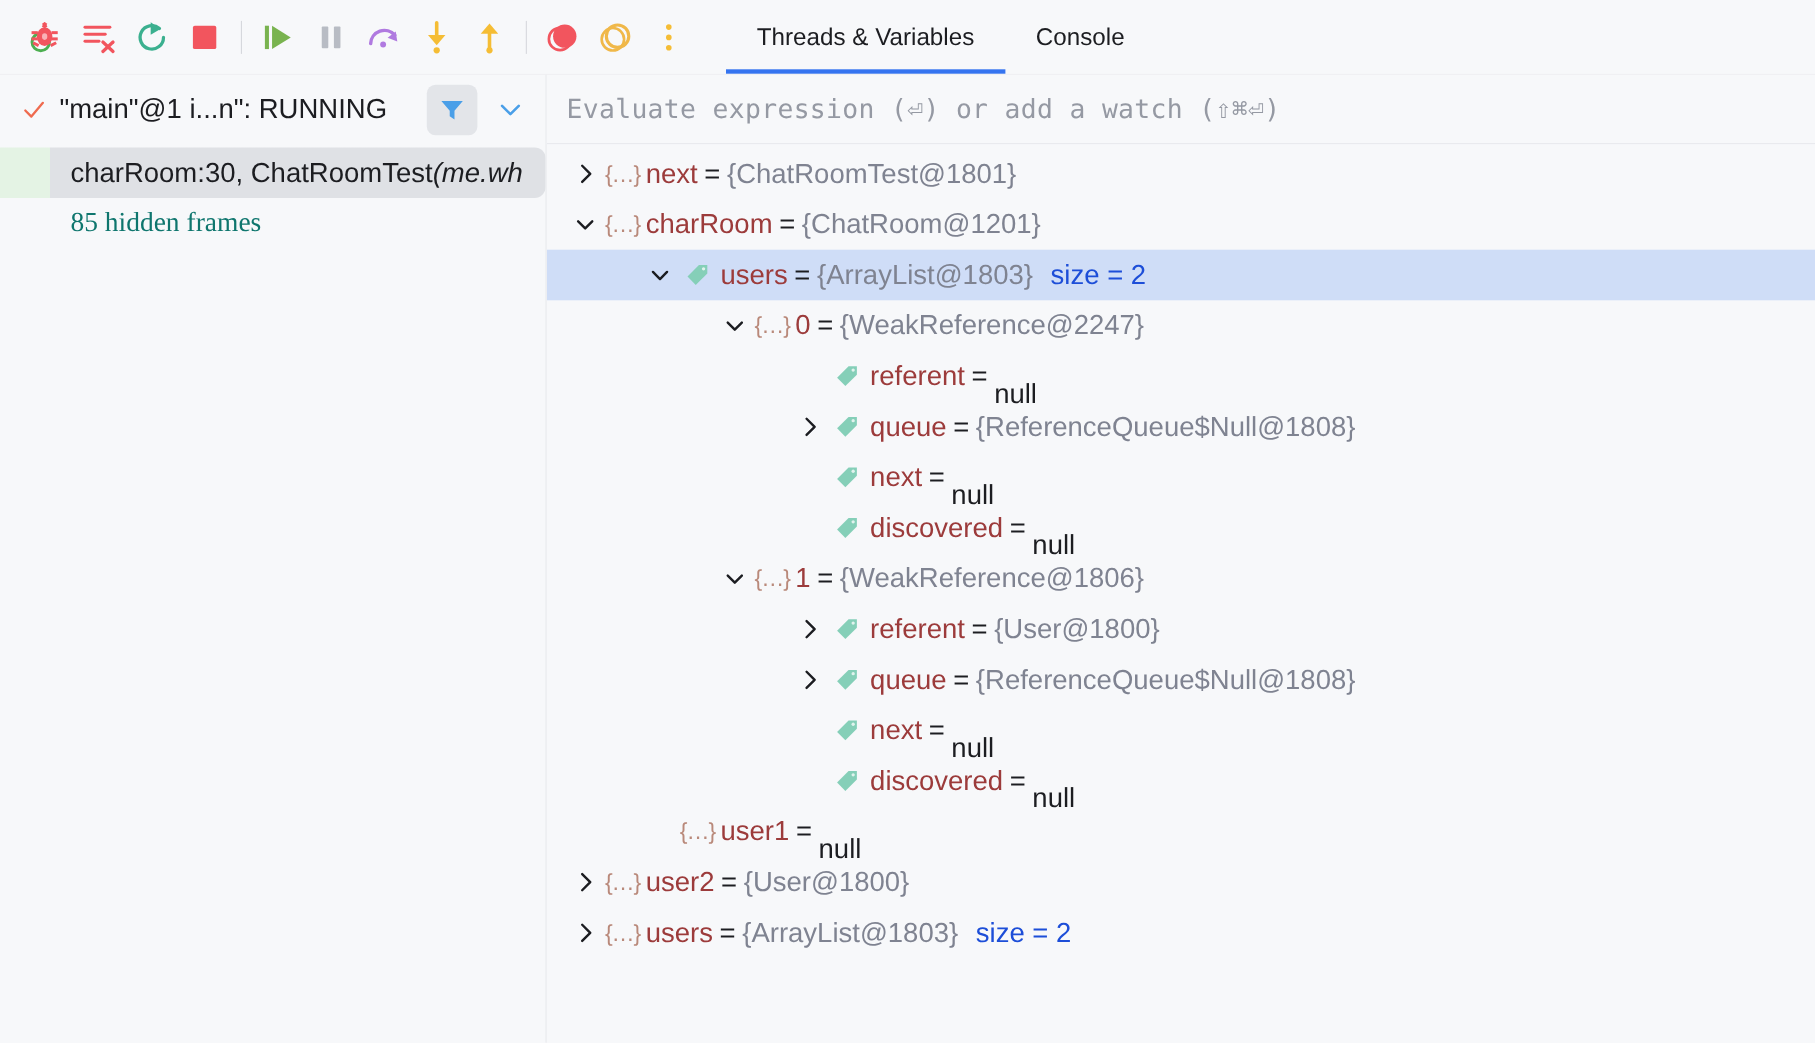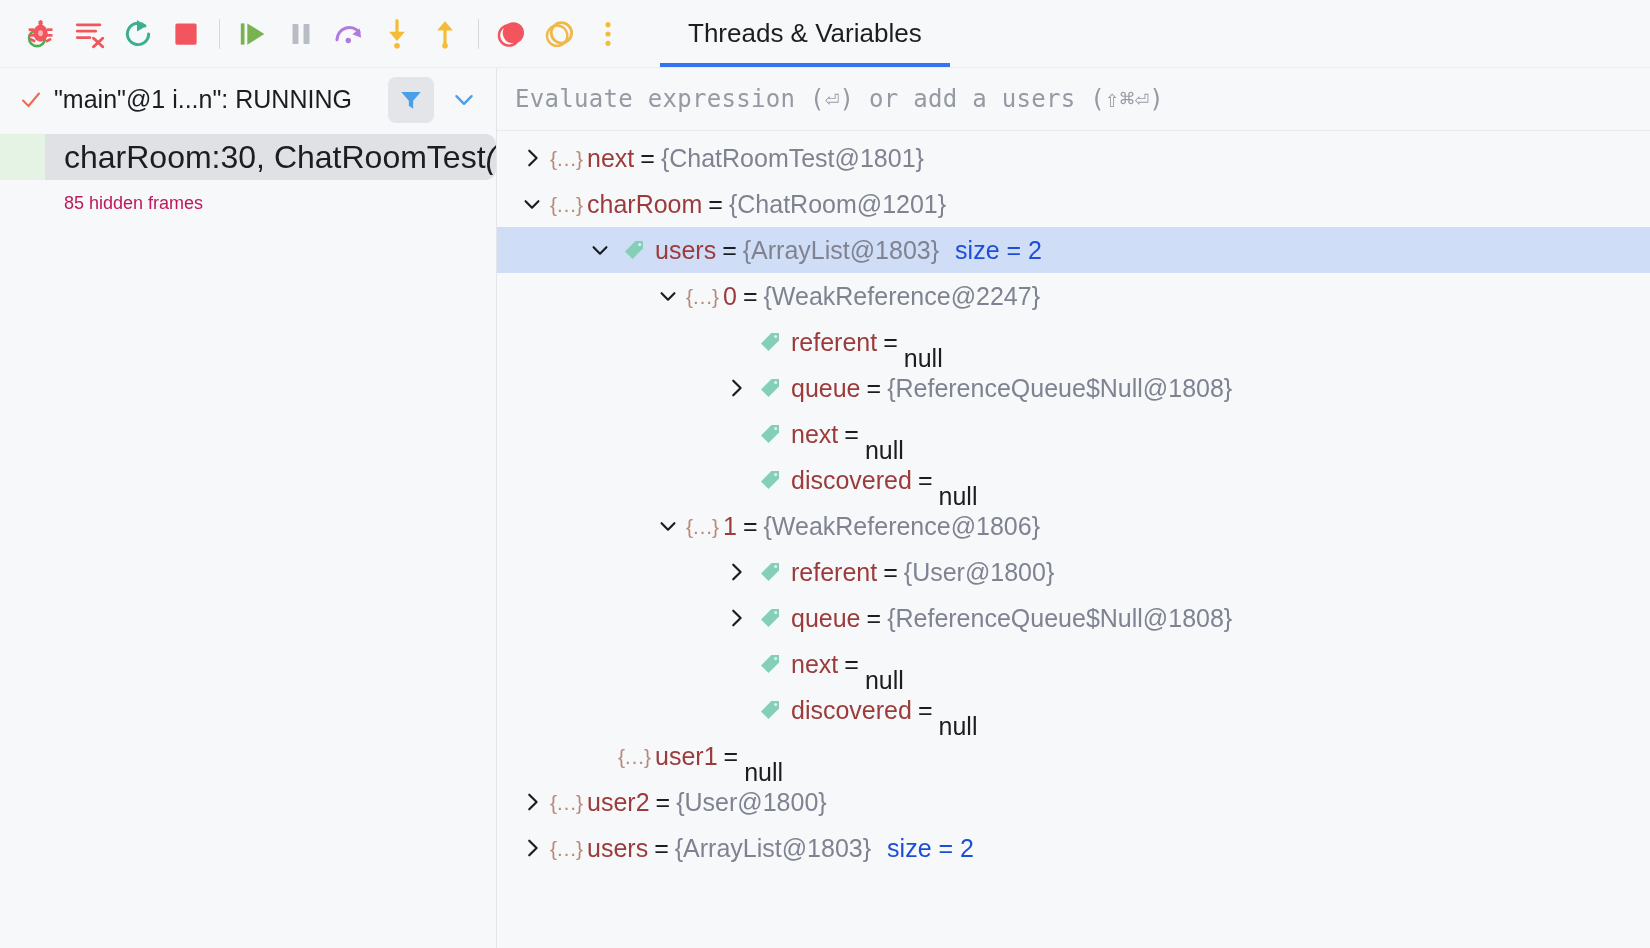--- a/index.html
+++ b/index.html
@@ -57,21 +57,21 @@
     align-items: flex-end;
     height: 100%;
     margin-left: 28px;
   }
   .tab {
     position: relative;
     height: 100%;
     display: flex;
     align-items: center;
     padding: 0 28px;
-    font-size: 26px;
+    font-size: 22px;
     color: #1c1d21;
     cursor: pointer;
     white-space: nowrap;
   }
   .tab.active::after {
     content: "";
     position: absolute;
     left: 0; right: 0; bottom: 0;
     height: 4px;
     background: #3574f0;
@@ -135,42 +135,43 @@
     flex: 1;
     padding-top: 3px;
     overflow: hidden;
   }
   .frame-row {
     position: relative;
     height: 46px;
     display: flex;
     align-items: center;
     padding-left: 64px;
-    font-size: 32px;
+    font-size: 25px;
     color: #1c1d21;
     white-space: nowrap;
     cursor: pointer;
   }
   .frame-row.selected {
     background: linear-gradient(to right, #e4f3e4 0px, #e4f3e4 45px, #dfe1e5 45px, #dfe1e5 100%);
     border-radius: 0 10px 10px 0;
   }
   .frame-row .pkg {
     font-style: italic;
     color: #1c1d21;
   }
   .frame-hidden {
     height: 46px;
     display: flex;
     align-items: center;
     padding-left: 64px;
-    font-size: 18px;
-    color: #be185d;
+    font-size: 25px;
+    color: #0f766e;
     white-space: nowrap;
     cursor: pointer;
+    font-family: Liberation Serif, serif;
   }
 
   
   .right {
     flex: 1;
     display: flex;
     flex-direction: column;
     min-width: 0;
     background: #f7f8fa;
     overflow: hidden;
@@ -360,20 +361,23 @@
           <circle cx="12" cy="12" r="1.8" fill="#f5bd35"></circle>
           <circle cx="12" cy="18.6" r="1.8" fill="#f5bd35"></circle>
         </svg>
       </div>
 
     </div>
 
     <div class="tabs">
       <div class="tab active">
         <span>Threads &amp; Variables</span>
+      </div>
+      <div class="tab inactive">
+        <span>Console</span>
       </div>
     </div>
   </div>
 
   <div class="body">
 
     <div class="left">
 
       <div class="thread-header">
         <span class="thread-check">
@@ -401,21 +405,21 @@
         </div>
         <div class="frame-hidden">
           <span>85 hidden frames</span>
         </div>
       </div>
     </div>
 
     <div class="right">
 
       <div class="eval-bar">
-        <span class="eval-placeholder">Evaluate expression (⏎) or add a users (⇧⌘⏎)</span>
+        <span class="eval-placeholder">Evaluate expression (⏎) or add a watch (⇧⌘⏎)</span>
       </div>
 
       <div class="vars" id="vars-list">
           <div class="var-row" style="padding-left: 18px;">
             <span class="twisty">
               <svg width="22" height="22" viewBox="0 0 24 24">
                 <path d="M9 4 L17 12 L9 20" fill="none" stroke="#1c1d21" stroke-width="2.4" stroke-linecap="round" stroke-linejoin="round"></path>
               </svg>
             </span>
             <span class="node-icon">

